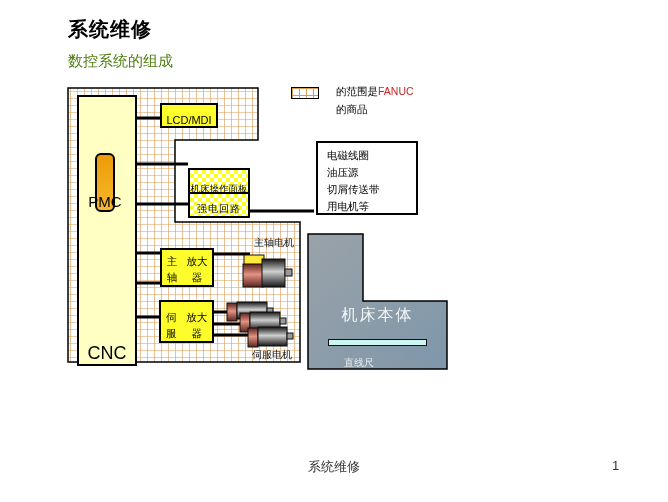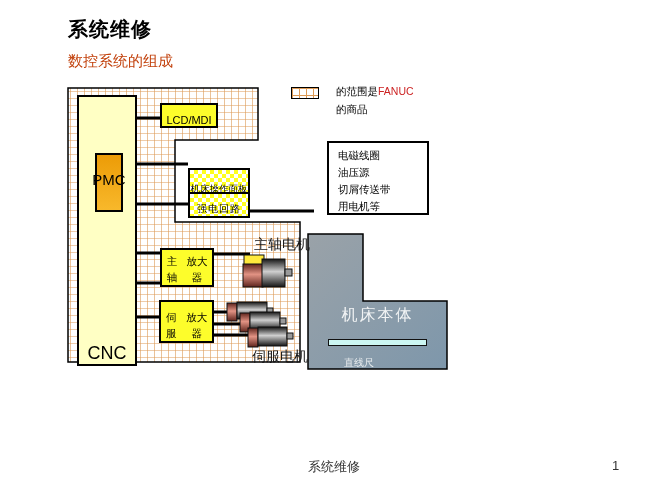--- a/index.html
+++ b/index.html
@@ -3,48 +3,48 @@
 <meta charset="utf-8">
 <style>
   html,body{margin:0;padding:0;background:#fff;}
   .page{
     position:relative;width:668px;height:502px;background:#fff;overflow:hidden;
     font-family:"Liberation Sans",sans-serif;color:#000;
   }
   .abs{position:absolute;}
   .layer{position:absolute;left:0;top:0;}
   .title{left:68px;top:16px;font-size:20px;font-weight:bold;letter-spacing:1px;}
-  .subtitle{left:68px;top:52px;font-size:15px;color:#c2410c;}
+  .subtitle{left:68px;top:52px;font-size:15px;color:#4d7c0f;}
   .dbox{box-sizing:border-box;border:2px solid #000;display:flex;align-items:flex-end;justify-content:center;text-align:center;}
   .cnc{left:77px;top:95px;width:60px;height:271px;background:#ffffc4;align-items:flex-end;font-size:18px;padding-top:18px;}
-  .pmc{left:95px;top:153px;width:28px;height:59px;background:linear-gradient(#ec9c07,#f8b82b);align-items:flex-end;font-size:15px;padding-bottom:22px;}
+  .pmc{left:95px;top:153px;width:20px;height:59px;background:linear-gradient(#ec9c07,#f8b82b);align-items:flex-end;font-size:15px;padding-bottom:0;border-radius:6px;}
   .lcdmdi{left:160px;top:103px;width:58px;height:25px;background:#fdfd2b;font-size:11px;}
   .checker{
     background-color:#fff;
     background-image:
       linear-gradient(45deg,#ffff1e 25%,transparent 25%,transparent 75%,#ffff1e 75%),
       linear-gradient(45deg,#ffff1e 25%,transparent 25%,transparent 75%,#ffff1e 75%);
     background-position:0 0,4px 4px;background-size:8px 8px;
   }
   .oppanel{left:188px;top:153px;width:62px;height:30px;font-size:9.5px;letter-spacing:0;margin-top:15px;}
   .powercir{left:188px;top:192px;width:62px;height:26px;font-size:10px;letter-spacing:1px;}
   .amp{flex-direction:row;font-size:10.5px;line-height:16px;background:#fdfd2b;}
   .spindleamp{left:160px;top:248px;width:54px;height:39px;}
   .servoamp{left:159px;top:300px;width:55px;height:43px;}
-  .whitebox{left:327px;top:141px;width:102px;height:74px;background:#fff;border:2.5px solid #000;box-sizing:border-box;
+  .whitebox{left:316px;top:141px;width:102px;height:74px;background:#fff;border:2.5px solid #000;box-sizing:border-box;
     padding:4px 0 0 9px;font-size:10.5px;line-height:17px;}
   .gridswatch{left:291px;top:87px;width:28px;height:12px;box-sizing:border-box;border:1.5px solid #000;
     background-color:#fff;
     background-image:linear-gradient(to right,#dd9a55 1px,transparent 1px),linear-gradient(to bottom,#dd9a55 1px,transparent 1px);
     background-size:7px 7px;}
   .legendline{font-size:10.5px;line-height:13px;}
   .legend1{left:336px;top:85px;}
   .legend2{left:336px;top:103px;}
   .brand{color:#cc2222;}
-  .motorlabel{font-size:14px;color:#111;}
+  .motorlabel{font-size:10px;color:#111;}
   .spmotorlabel{left:254px;top:236px;}
   .svmotorlabel{left:252px;top:348px;}
   .machinelabel{left:308px;top:305px;width:139px;text-align:center;font-size:16px;color:#f2f4f5;letter-spacing:2px;}
   .scalebar{left:328px;top:339px;width:99px;height:7px;background:#ccf6f2;border:1px solid #111;box-sizing:border-box;}
   .scalelabel{left:344px;top:356px;font-size:10px;color:#e9edef;text-align:center;}
   .footer{left:0;top:458px;width:668px;text-align:center;font-size:13px;color:#333;}
   .pagenum{left:612px;top:458px;font-size:13px;color:#333;}
 </style>
 </head>
 <body>

